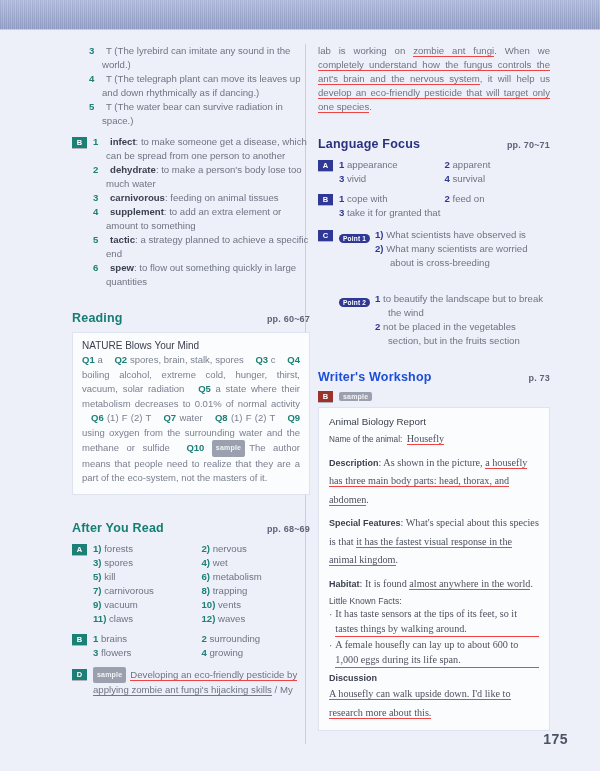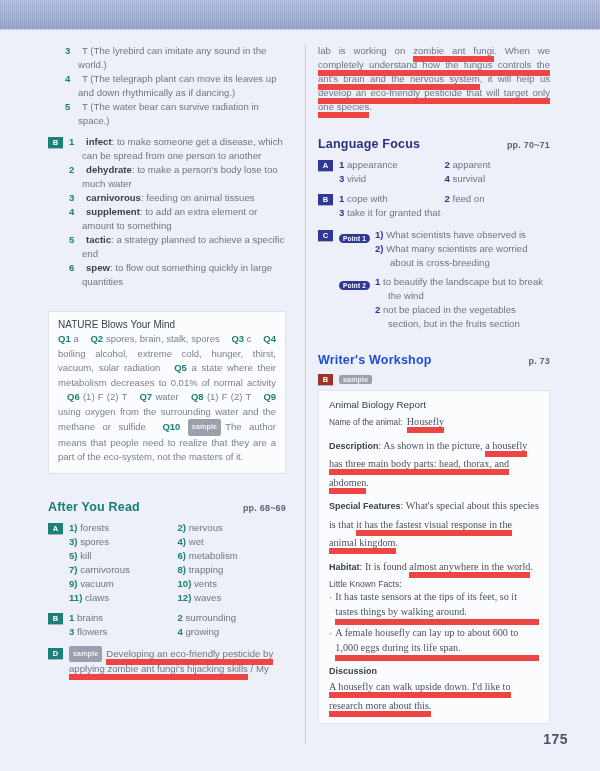--- a/index.html
+++ b/index.html
@@ -31,21 +31,21 @@
     position:absolute;left:0;top:30px;width:600px;height:741px;
     background:#edf0f9;
   }
   .col-divider{
     position:absolute;left:305px;top:14px;width:1px;height:700px;
     background:#c9cfe3;
   }
   .col{
     position:absolute;top:14px;
   }
-  .col-left{left:48px;width:238px;}
+  .col-left{left:72px;width:238px;}
   .col-right{left:318px;width:232px;}
 
   
   .sec-head{
     display:flex;align-items:baseline;justify-content:space-between;
     margin:6px 0 7px 0;
   }
   .sec-title{font-size:12.5px;font-weight:bold;letter-spacing:.2px;}
   .sec-pages{font-size:9px;color:#5e6377;font-weight:bold;letter-spacing:.2px;}
   .t-teal .sec-title{color:#157e72;}
@@ -100,21 +100,21 @@
   
   .ww-box{
     background:#fbfcfe;border:1px solid #dfe3ef;
     padding:8px 10px 10px 10px;margin-top:5px;
   }
   .ww-h{font-size:9.8px;color:#3b414f;font-weight:500;margin-bottom:1px;}
   .ww-lbl{font-size:8.2px;color:#4a4f5d;}
   .ww-lbl-b{font-size:9px;color:#3b414f;font-weight:bold;}
   .ww-ser{font-family:"Liberation Serif", serif;font-size:10.2px;
           color:#4d5260;line-height:14.5px;}
-  .u{border-bottom:6px solid #ef4444;}
+  .u{border-bottom:1px solid #ef4444;}
   .ww-p{margin:5px 0 0 0;}
   .ww-li{display:flex;margin-top:1px;}
   .ww-bullet{font-size:10px;color:#6f7483;margin-right:3px;line-height:15px;}
 
   .page-num{
     position:absolute;right:32px;bottom:24px;
     font-size:14px;font-weight:bold;color:#4b5162;letter-spacing:.5px;
   }
   .sp{margin-left:9px;}
 </style>
@@ -174,20 +174,24 @@
           <span class="sp hw">tactic</span><span>: a strategy planned to achieve a specific end</span>
         </div>
         <div class="ans hang">
           <span class="num num-teal">6</span>
           <span class="sp hw">spew</span><span>: to flow out something quickly in large quantities</span>
         </div>
       </div>
     </div>
 
     <div style="margin-top:22px;">
+      <div class="sec-head t-teal">
+        <div class="sec-title">Reading</div>
+        <div class="sec-pages">pp. 60~67</div>
+      </div>
       <div class="white-box">
         <div class="rb-title">NATURE Blows Your Mind</div>
         <div class="rb-text">
           <span class="qn">Q1</span>
           <span>a</span>
           <span class="qn sp">Q2</span>
           <span>spores, brain, stalk, spores</span>
           <span class="qn sp">Q3</span>
           <span>c</span>
           <span class="qn sp">Q4</span>
@@ -291,21 +295,21 @@
         <div class="list-body">
           <div style="display:flex;">
             <div style="flex:none;width:36px;padding-top:1px;">
               <span class="pill">Point 1</span>
             </div>
             <div style="flex:1;">
               <div class="ans hang" style="padding-left:15px;text-indent:-15px;"><span class="num num-navy">1)</span> <span>What scientists have observed is</span></div>
               <div class="ans hang" style="padding-left:15px;text-indent:-15px;"><span class="num num-navy">2)</span> <span>What many scientists are worried about is cross-breeding</span></div>
             </div>
           </div>
-          <div style="display:flex;margin-top:5px;">
+          <div style="display:flex;margin-top:22px;">
             <div style="flex:none;width:36px;padding-top:1px;">
               <span class="pill">Point 2</span>
             </div>
             <div style="flex:1;">
               <div class="ans hang" style="padding-left:13px;text-indent:-13px;"><span class="num num-navy">1</span> <span>to beautify the landscape but to break the wind</span></div>
               <div class="ans hang" style="padding-left:13px;text-indent:-13px;"><span class="num num-navy">2</span> <span>not be placed in the vegetables section, but in the fruits section</span></div>
             </div>
           </div>
         </div>
       </div>

